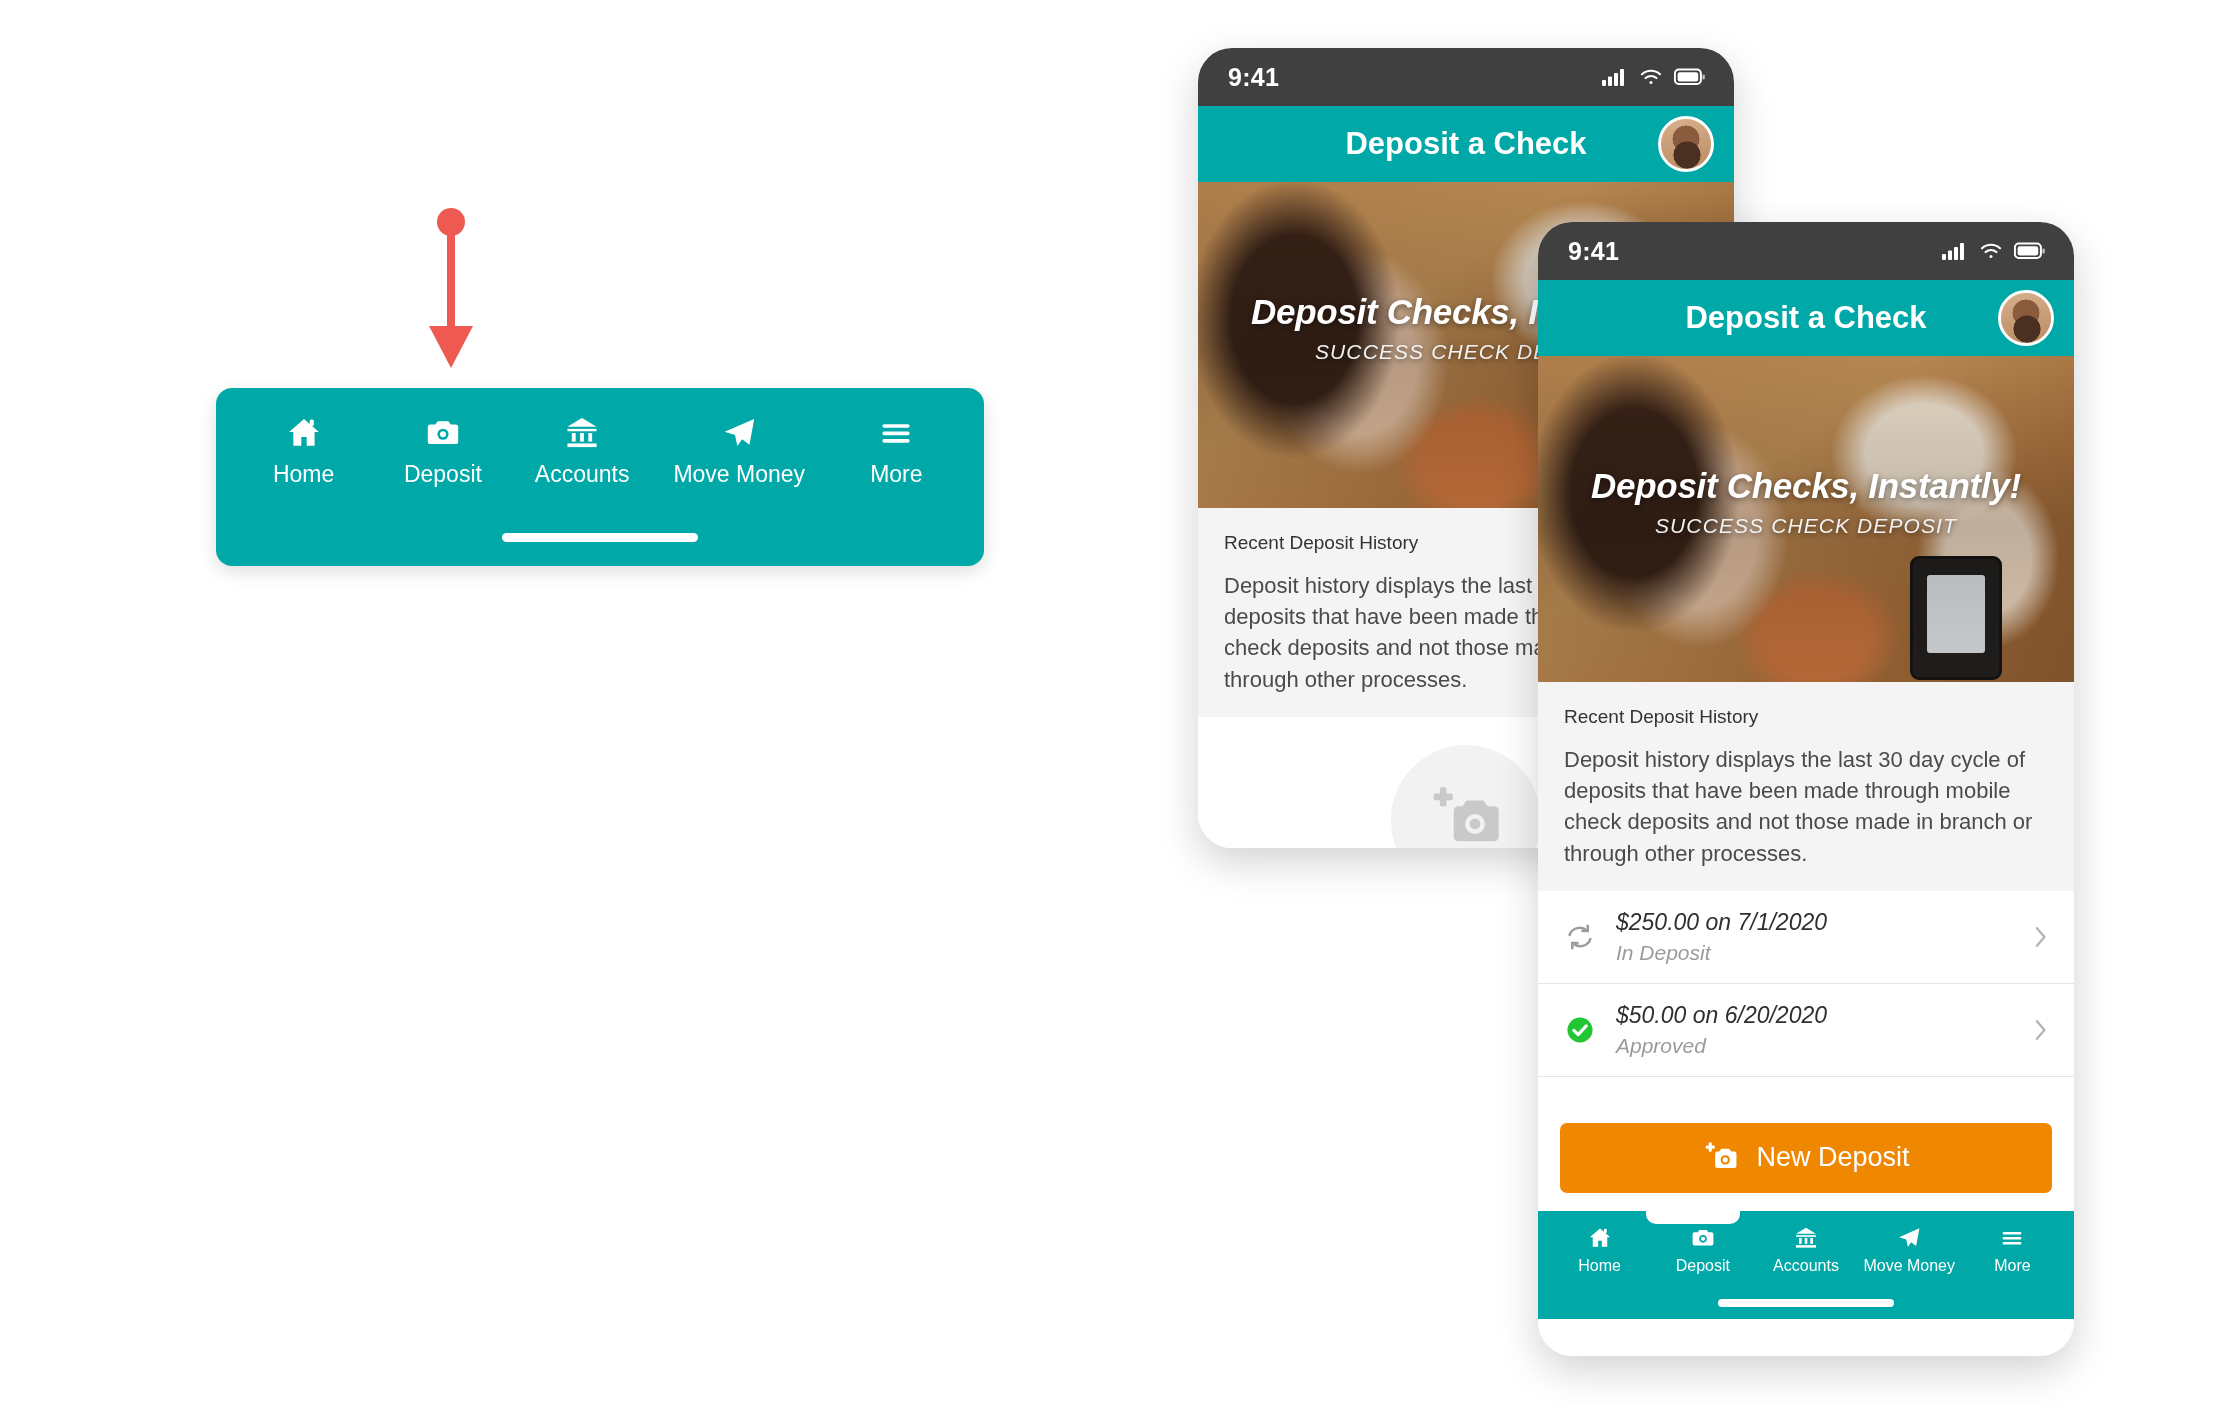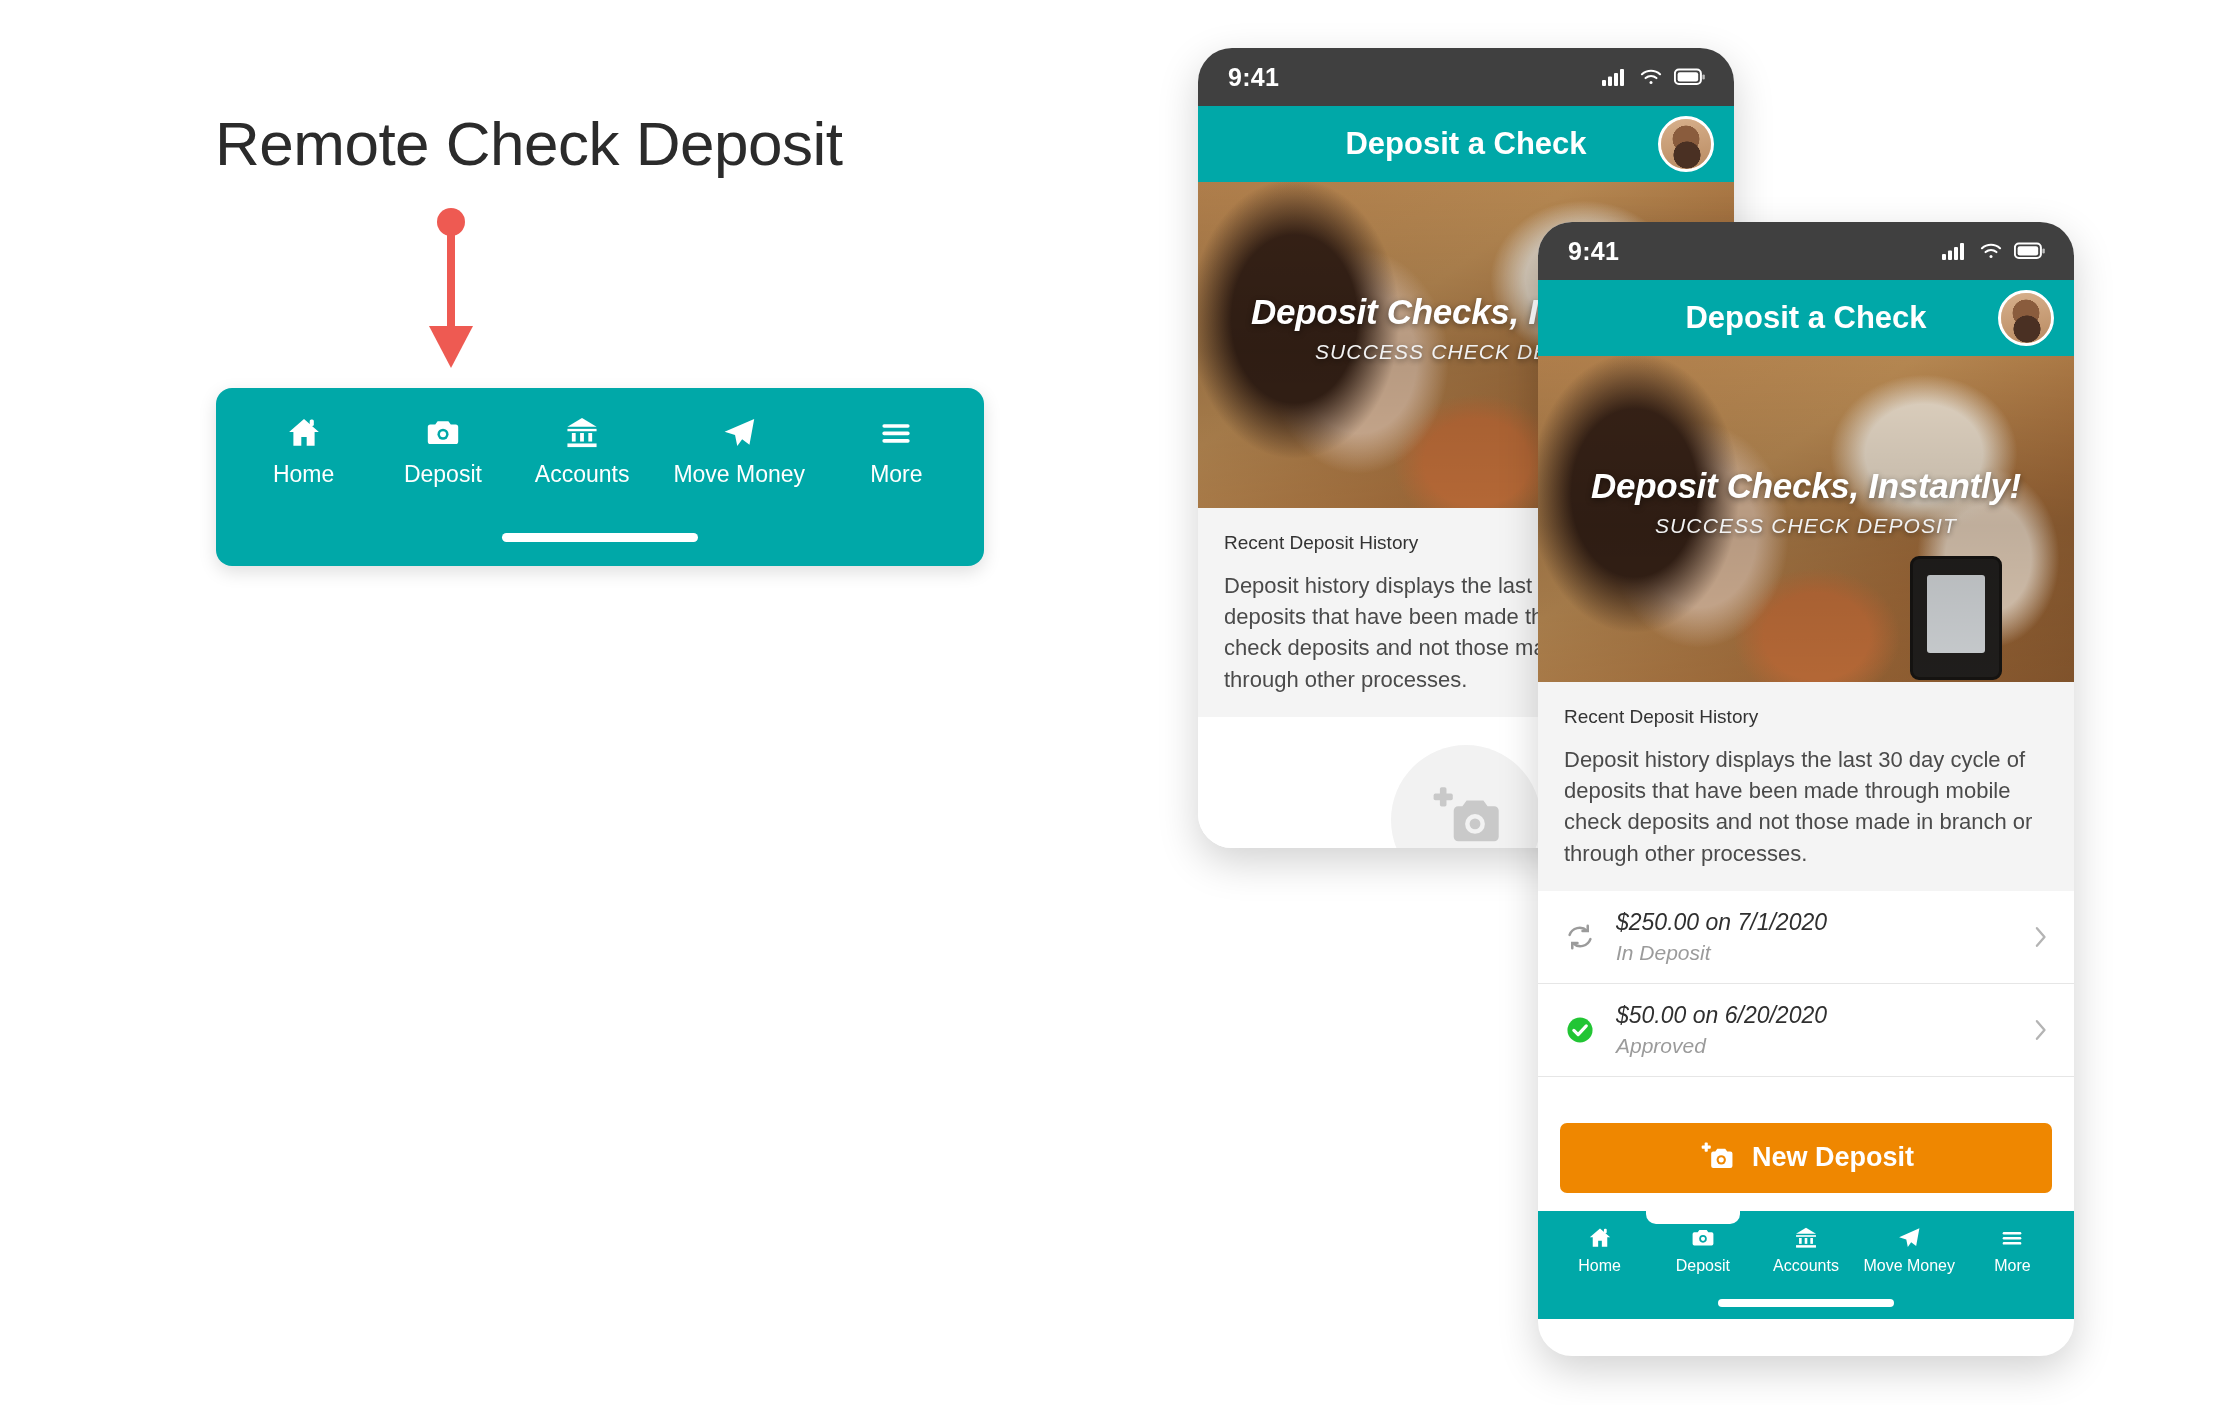--- a/index.html
+++ b/index.html
@@ -323,21 +323,21 @@
     align-items: center;
     justify-content: center;
     gap: 16px;
     border: none;
     width: 100%;
     cursor: pointer;
   }
   .cta-label {
     color: #ffffff;
     font-size: 27px;
-    font-weight: bold;
+    font-weight: normal;
   }
 
   
   .bottom-nav {
     background: #00a8a8;
     height: 108px;
     position: relative;
     padding-top: 14px;
   }
   .bottom-nav .tabs {
@@ -378,21 +378,20 @@
     height: 8px;
     border-radius: 4px;
     background: #ffffff;
   }
 </style>
 </head>
 <body>
 
 <div class="left-panel">
 
-  <div class="page-title">Remote Check Deposit</div>
 
   <div class="arrow-annotation">
     <div class="arrow-dot"></div>
     <div class="arrow-stem"></div>
     <div class="arrow-head"></div>
   </div>
 
   <div class="tabbar-specimen">
     <div class="tabs">
 

